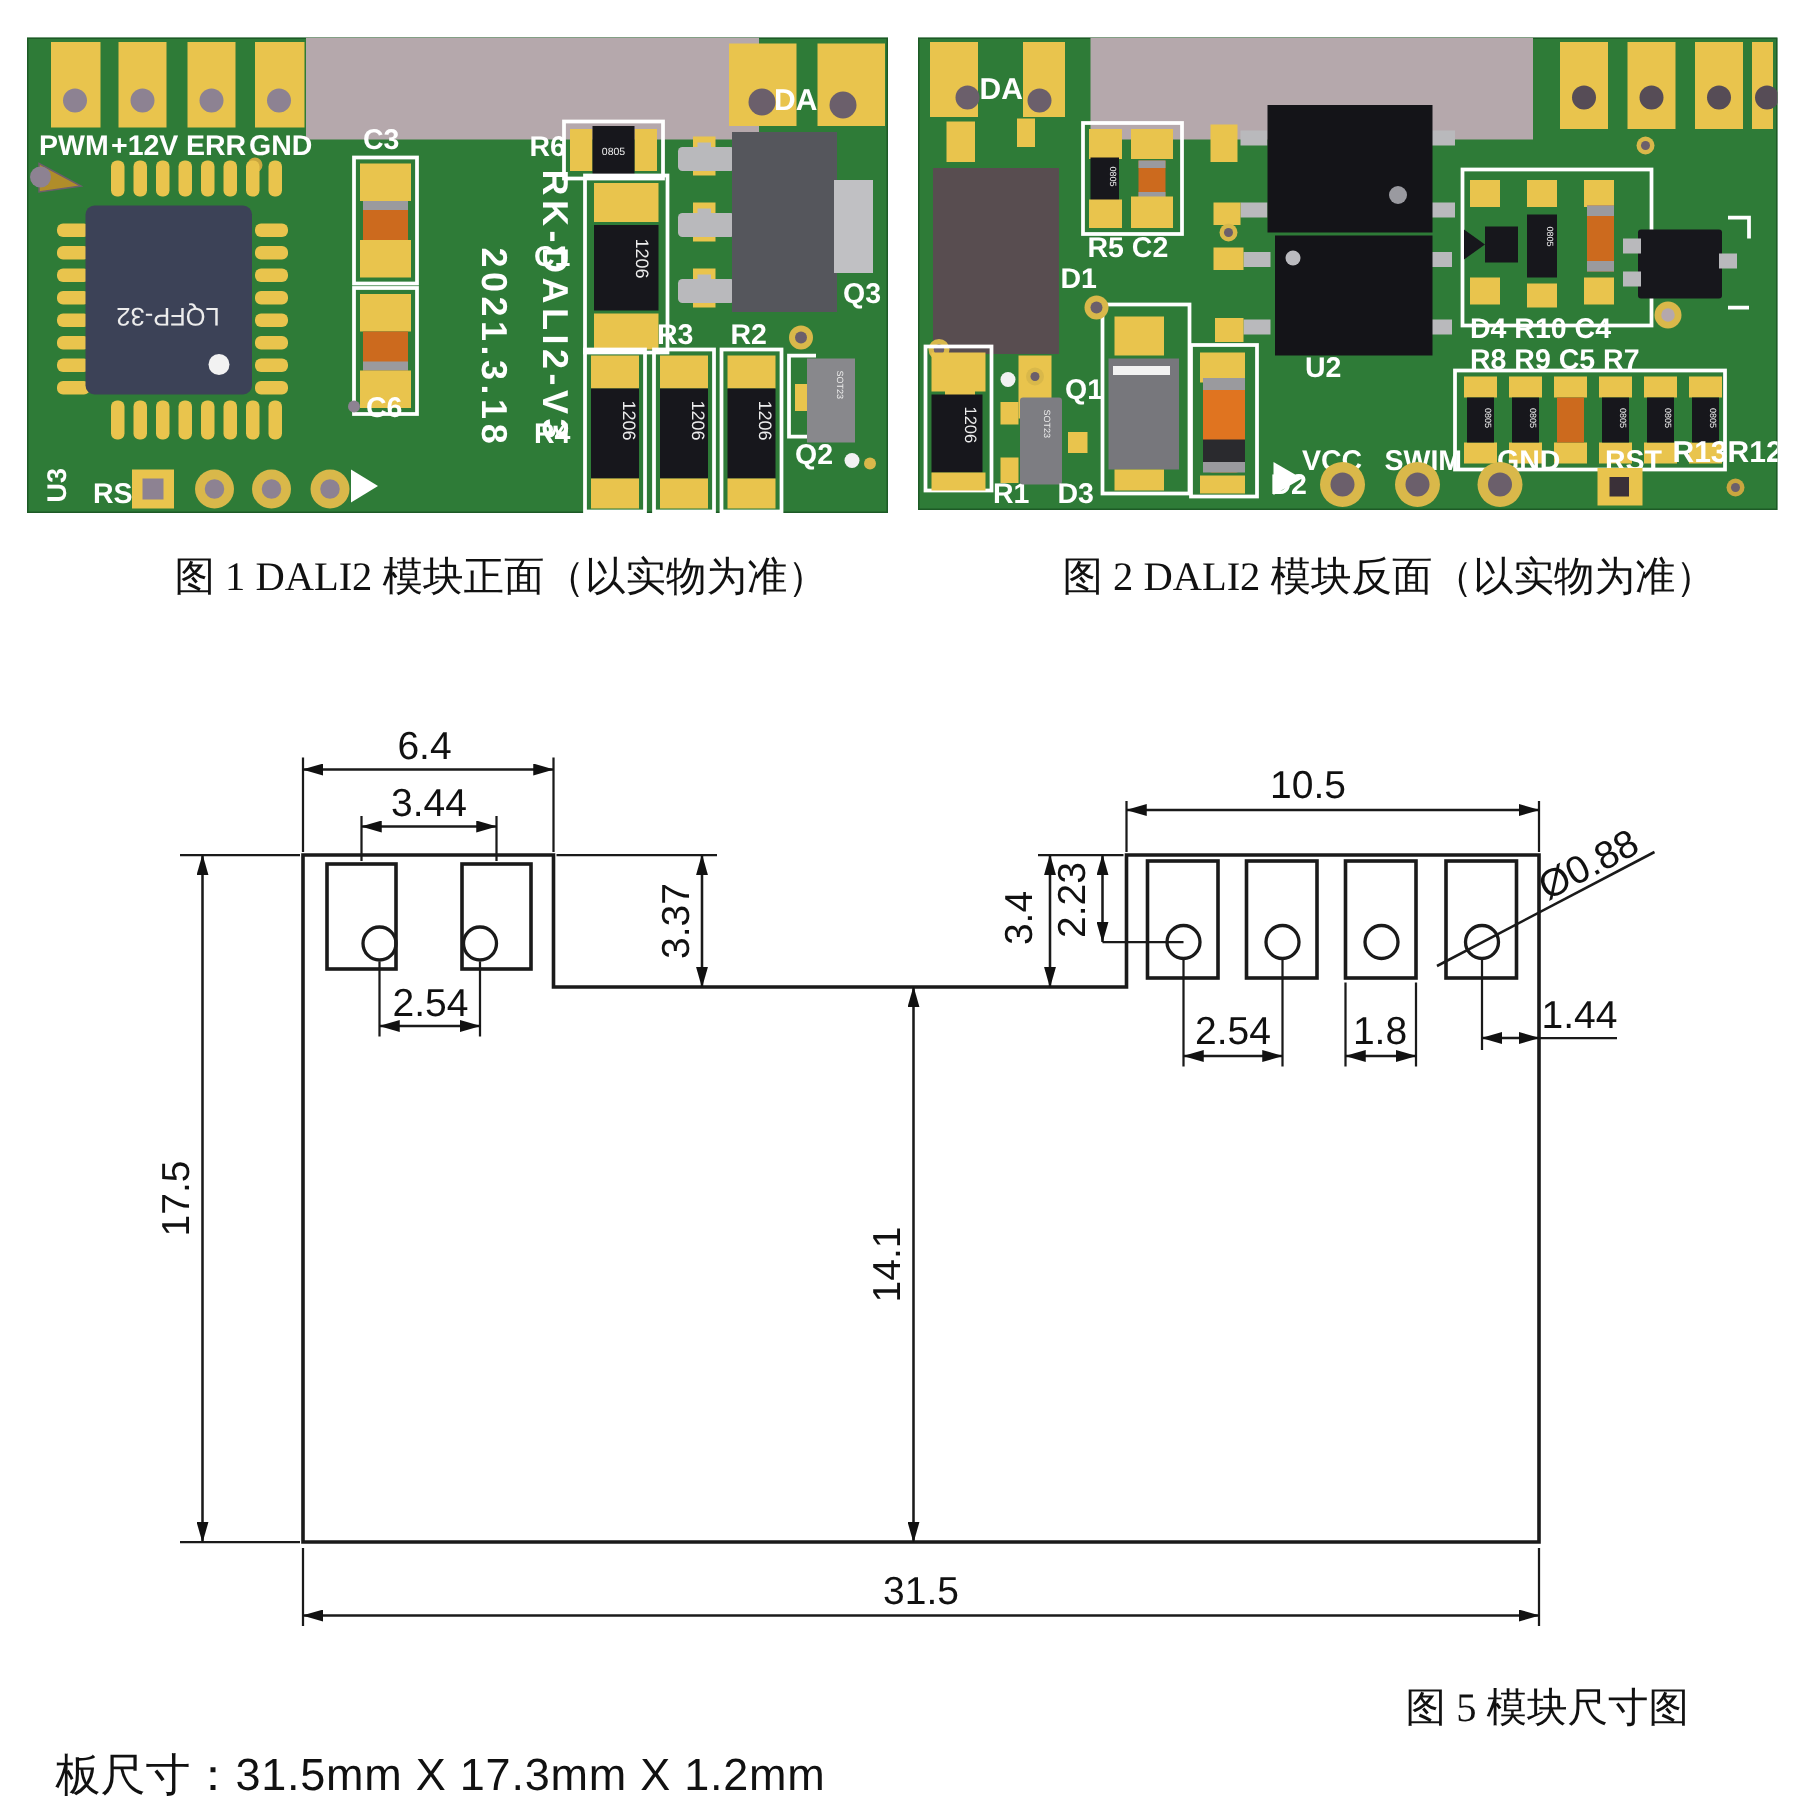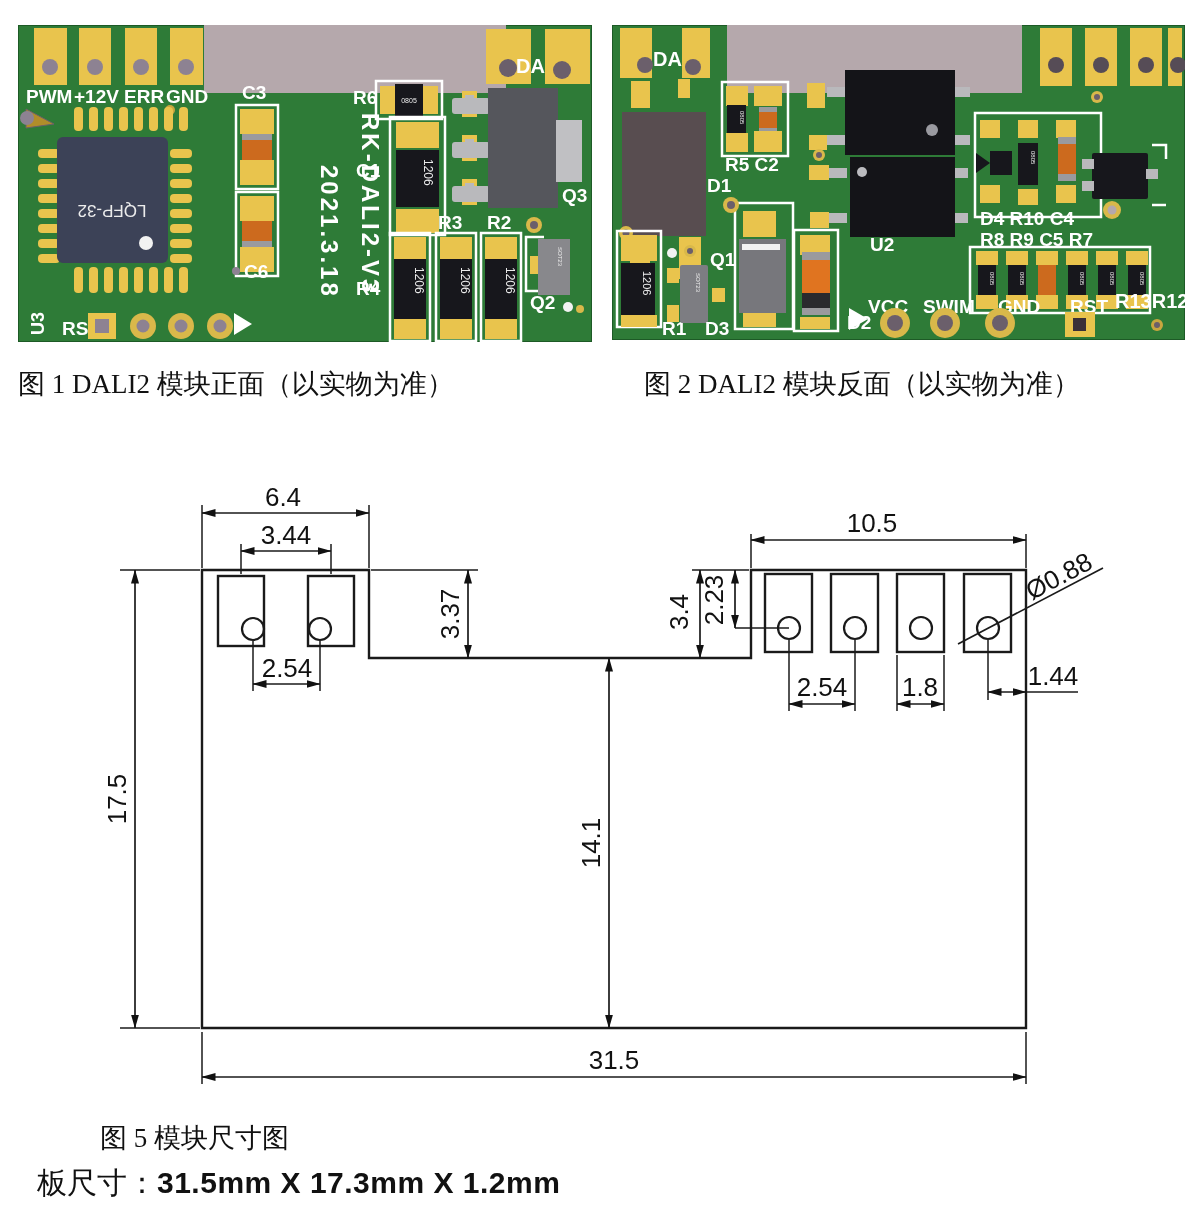--- a/index.html
+++ b/index.html
@@ -1,21 +1,21 @@
 <!DOCTYPE html>
 <html><head>
 <meta charset="utf-8">
 <style>
   html,body{margin:0;padding:0;background:#fff;}
   body{width:1201px;height:1213px;position:relative;font-family:"Liberation Sans",sans-serif;}
   .abs{position:absolute;}
-  .cap{font-family:"Liberation Serif",serif;font-size:27px;color:#111;text-align:left;white-space:nowrap;}
+  .cap{font-family:"Liberation Serif",serif;font-size:27px;color:#111;text-align:right;white-space:nowrap;}
   .footer-line{font-size:30px;color:#111;white-space:nowrap;}
   .footer-label{font-family:"Liberation Serif",serif;margin-left:23px;}
-  .footer-value{font-family:"Liberation Sans",sans-serif;font-weight:700;letter-spacing:0.5px;}
+  .footer-value{font-family:"Liberation Sans",sans-serif;font-weight:400;letter-spacing:0.5px;}
   svg text{user-select:none;}
   .silk{fill:#fff;font-family:"Liberation Sans",sans-serif;font-weight:600;}
   .code{fill:#ececec;font-family:"Liberation Sans",sans-serif;}
   .dimtxt{fill:#111;font-family:"Liberation Sans",sans-serif;font-size:26px;}
 </style>
 </head>
 <body>
 
 <svg class="abs" style="left:18px;top:25px" width="574" height="317" viewBox="0 0 574 317">
   <rect x="0" y="0" width="574" height="317" fill="#2e7b37" stroke="#1d5a26" stroke-width="2"></rect>

